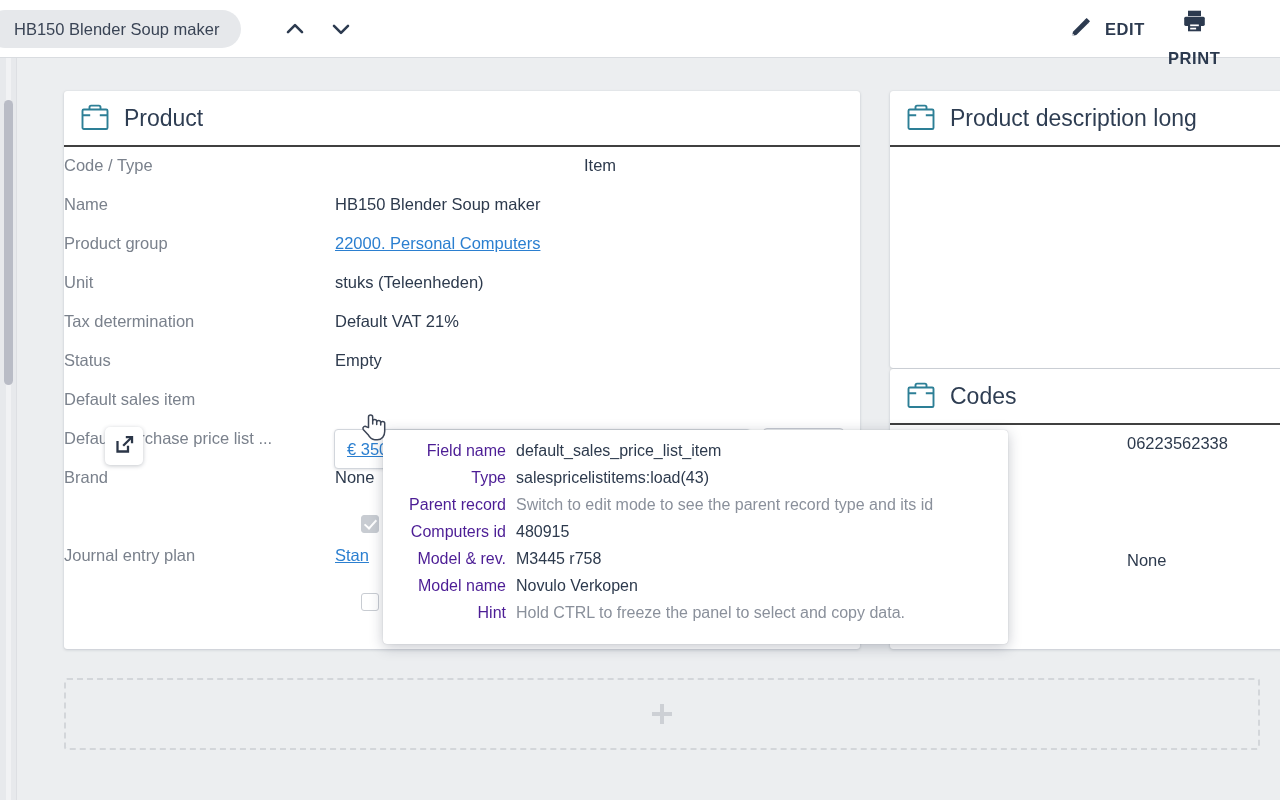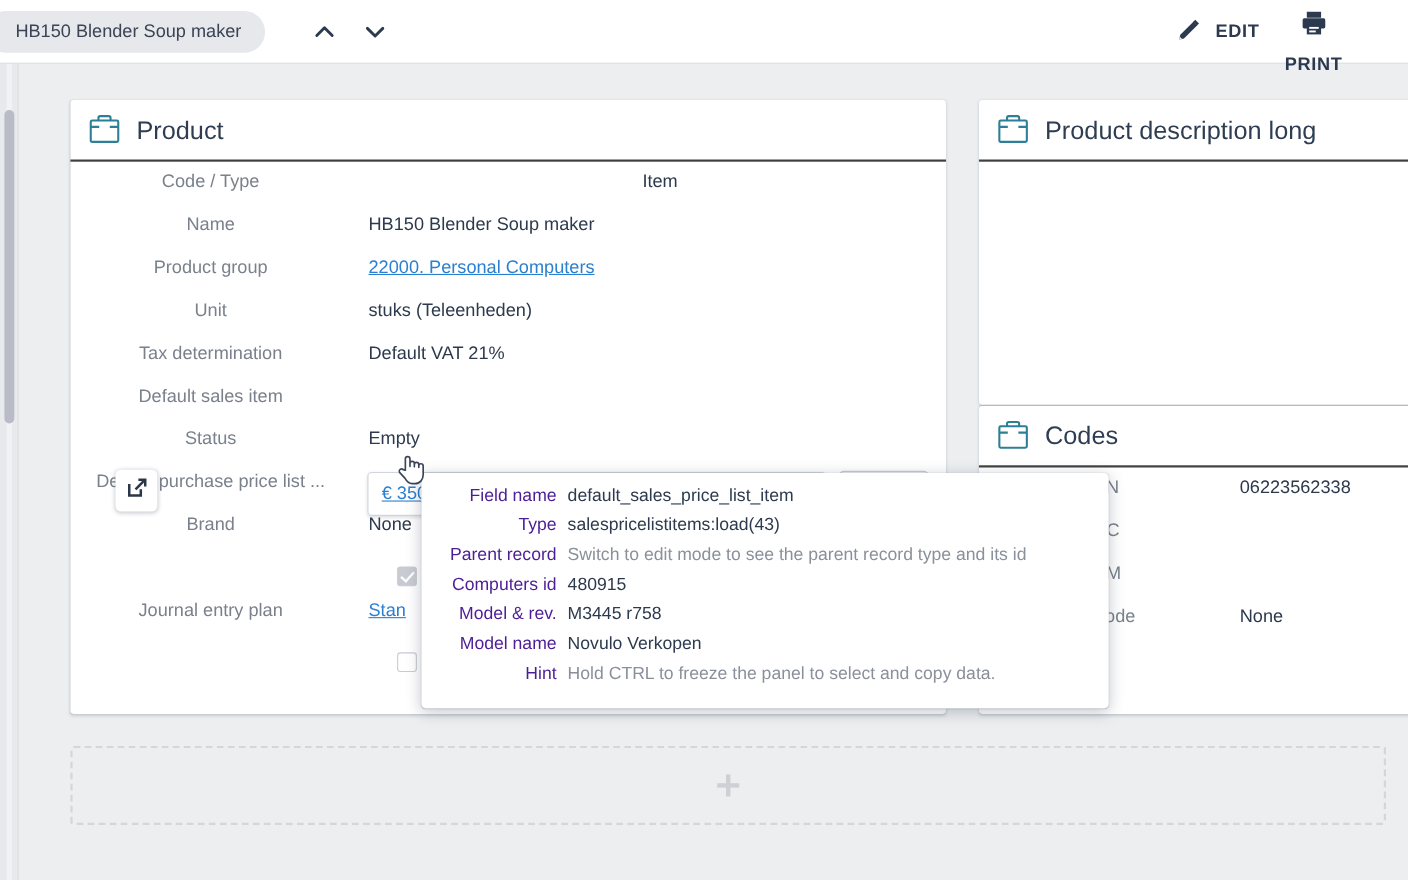--- a/index.html
+++ b/index.html
@@ -114,21 +114,21 @@
   
   .form-body { position: relative; padding-top: 6px; }
   .frow {
     position: relative;
     display: flex;
     align-items: flex-start;
     height: 39px;
   }
   .flabel {
     width: 271px;
-    text-align: center;
+    text-align: left;
     padding-right: 16px;
     color: #7a818c;
     font-size: 16.5px;
     line-height: 25px;
     white-space: nowrap;
     overflow: hidden;
   }
   .fvalue {
     color: #2d3a4d;
     font-size: 16.5px;
@@ -375,26 +375,26 @@
         <div class="flabel">Unit</div>
         <div class="fvalue">stuks (Teleenheden)</div>
       </div>
 
       <div class="frow">
         <div class="flabel">Tax determination</div>
         <div class="fvalue">Default VAT 21%</div>
       </div>
 
       <div class="frow">
-        <div class="flabel">Default sales item</div>
-      </div>
-
-      <div class="frow">
         <div class="flabel">Status</div>
         <div class="fvalue">Empty</div>
+      </div>
+
+      <div class="frow">
+        <div class="flabel">Default sales item</div>
       </div>
 
       <div class="frow">
         <div class="flabel">Default purchase price list ...</div>
         <div class="fvalue link">€ 13</div>
       </div>
 
       <div class="frow">
         <div class="flabel">Brand</div>
         <div class="fvalue">None</div>

